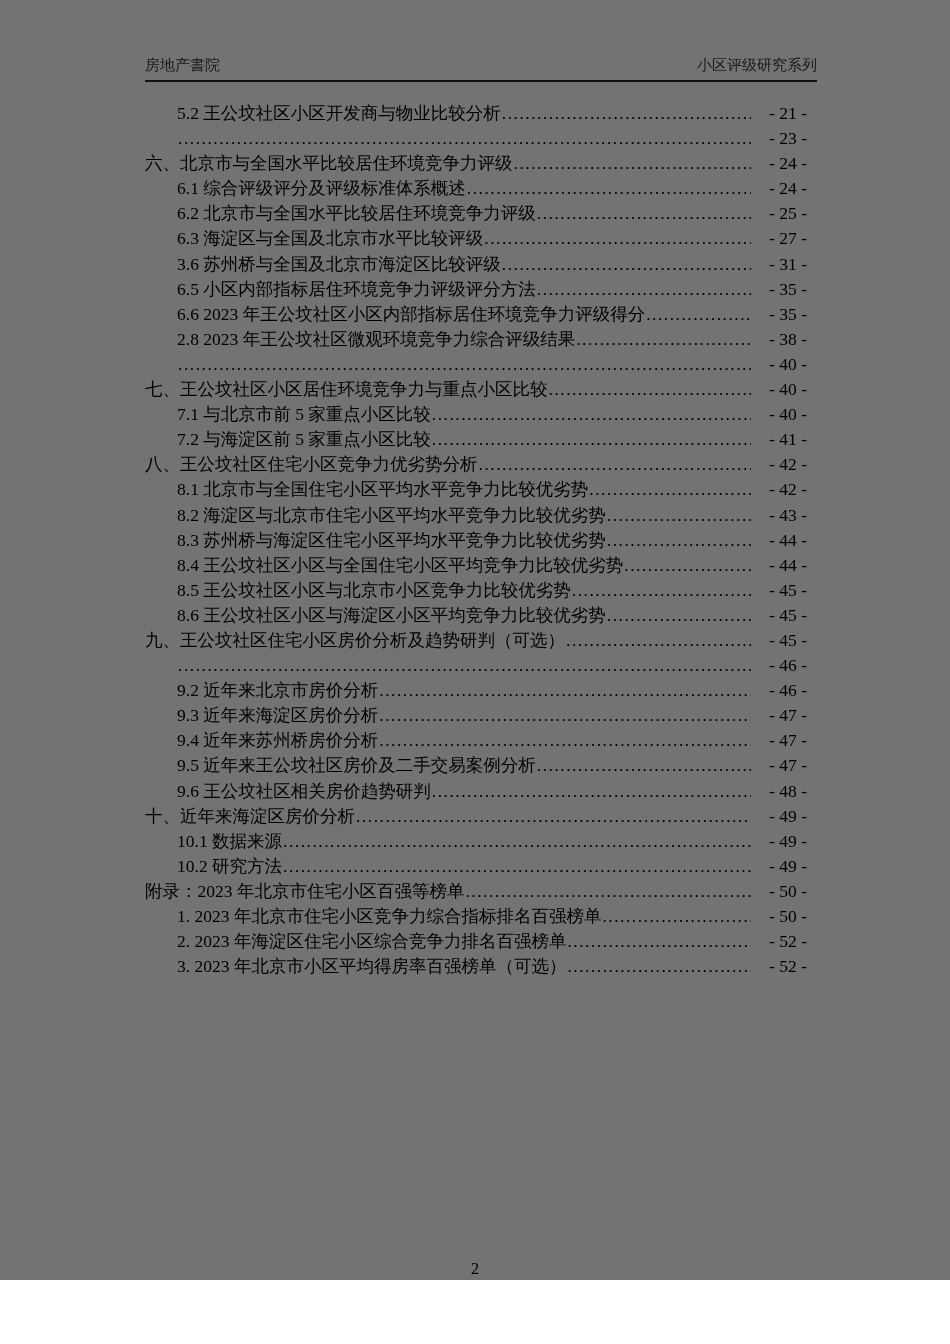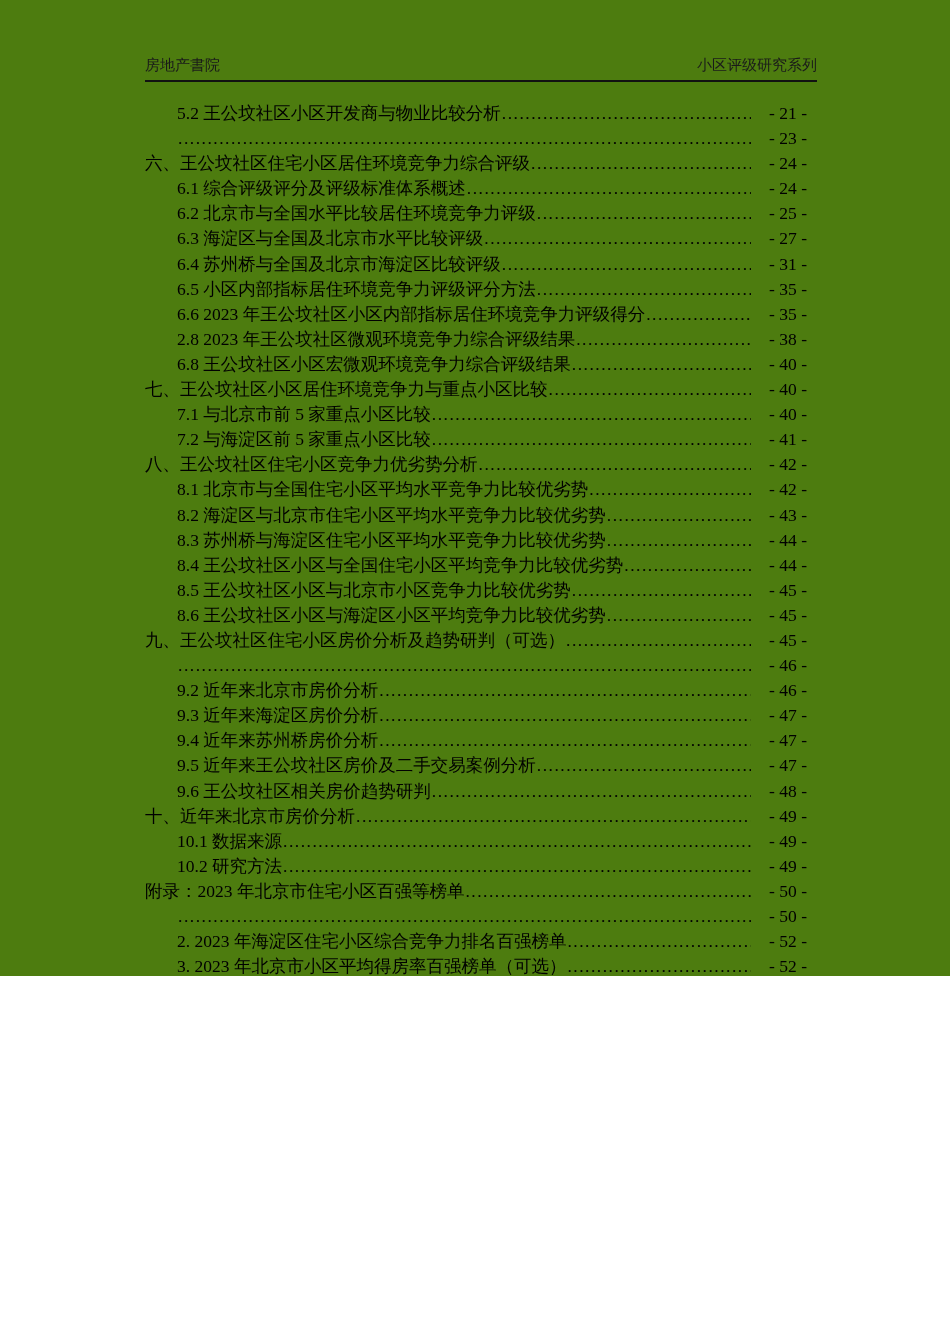--- a/index.html
+++ b/index.html
@@ -1,20 +1,20 @@
 <!DOCTYPE html>
 <html><head>
 <meta charset="utf-8">
 <style>
   html, body { margin: 0; padding: 0; background: #ffffff; }
   .page {
     position: relative;
     width: 950px;
-    height: 976px;
-    background: #4d7c0f;
+    height: 1280px;
+    background: #737373;
     color: #000000;
     overflow: hidden;
     font-family: "Liberation Serif", serif;
   }
   .header {
     position: absolute;
     left: 145px;
     top: 56px;
     width: 672px;
     display: flex;
@@ -78,61 +78,60 @@
       <div class="toc-row l2">
         <span class="toc-label">5.2 王公坟社区小区开发商与物业比较分析</span>
         <span class="toc-dots"></span>
         <span class="toc-page">- 21 -</span>
       </div>
       <div class="toc-row l2">
         <span class="toc-dots"></span>
         <span class="toc-page">- 23 -</span>
       </div>
       <div class="toc-row l1">
-        <span class="toc-label">六、王公坟社区住宅小区居住环境竞争力综合评级</span>
+        <span class="toc-label">六、北京市与全国水平比较居住环境竞争力评级</span>
         <span class="toc-dots"></span>
         <span class="toc-page">- 24 -</span>
       </div>
       <div class="toc-row l2">
         <span class="toc-label">6.1 综合评级评分及评级标准体系概述</span>
         <span class="toc-dots"></span>
         <span class="toc-page">- 24 -</span>
       </div>
       <div class="toc-row l2">
         <span class="toc-label">6.2 北京市与全国水平比较居住环境竞争力评级</span>
         <span class="toc-dots"></span>
         <span class="toc-page">- 25 -</span>
       </div>
       <div class="toc-row l2">
         <span class="toc-label">6.3 海淀区与全国及北京市水平比较评级</span>
         <span class="toc-dots"></span>
         <span class="toc-page">- 27 -</span>
       </div>
       <div class="toc-row l2">
-        <span class="toc-label">6.4 苏州桥与全国及北京市海淀区比较评级</span>
+        <span class="toc-label">3.6 苏州桥与全国及北京市海淀区比较评级</span>
         <span class="toc-dots"></span>
         <span class="toc-page">- 31 -</span>
       </div>
       <div class="toc-row l2">
         <span class="toc-label">6.5 小区内部指标居住环境竞争力评级评分方法</span>
         <span class="toc-dots"></span>
         <span class="toc-page">- 35 -</span>
       </div>
       <div class="toc-row l2">
         <span class="toc-label">6.6 2023 年王公坟社区小区内部指标居住环境竞争力评级得分</span>
         <span class="toc-dots"></span>
         <span class="toc-page">- 35 -</span>
       </div>
       <div class="toc-row l2">
         <span class="toc-label">2.8 2023 年王公坟社区微观环境竞争力综合评级结果</span>
         <span class="toc-dots"></span>
         <span class="toc-page">- 38 -</span>
       </div>
       <div class="toc-row l2">
-        <span class="toc-label">6.8 王公坟社区小区宏微观环境竞争力综合评级结果</span>
         <span class="toc-dots"></span>
         <span class="toc-page">- 40 -</span>
       </div>
       <div class="toc-row l1">
         <span class="toc-label">七、王公坟社区小区居住环境竞争力与重点小区比较</span>
         <span class="toc-dots"></span>
         <span class="toc-page">- 40 -</span>
       </div>
       <div class="toc-row l2">
         <span class="toc-label">7.1 与北京市前 5 家重点小区比较</span>
@@ -207,40 +206,41 @@
         <span class="toc-label">9.5 近年来王公坟社区房价及二手交易案例分析</span>
         <span class="toc-dots"></span>
         <span class="toc-page">- 47 -</span>
       </div>
       <div class="toc-row l2">
         <span class="toc-label">9.6 王公坟社区相关房价趋势研判</span>
         <span class="toc-dots"></span>
         <span class="toc-page">- 48 -</span>
       </div>
       <div class="toc-row l1">
-        <span class="toc-label">十、近年来北京市房价分析</span>
+        <span class="toc-label">十、近年来海淀区房价分析</span>
         <span class="toc-dots"></span>
         <span class="toc-page">- 49 -</span>
       </div>
       <div class="toc-row l2">
         <span class="toc-label">10.1 数据来源</span>
         <span class="toc-dots"></span>
         <span class="toc-page">- 49 -</span>
       </div>
       <div class="toc-row l2">
         <span class="toc-label">10.2 研究方法</span>
         <span class="toc-dots"></span>
         <span class="toc-page">- 49 -</span>
       </div>
       <div class="toc-row l1">
         <span class="toc-label">附录：2023 年北京市住宅小区百强等榜单</span>
         <span class="toc-dots"></span>
         <span class="toc-page">- 50 -</span>
       </div>
       <div class="toc-row l2">
+        <span class="toc-label">1. 2023 年北京市住宅小区竞争力综合指标排名百强榜单</span>
         <span class="toc-dots"></span>
         <span class="toc-page">- 50 -</span>
       </div>
       <div class="toc-row l2">
         <span class="toc-label">2. 2023 年海淀区住宅小区综合竞争力排名百强榜单</span>
         <span class="toc-dots"></span>
         <span class="toc-page">- 52 -</span>
       </div>
       <div class="toc-row l2">
         <span class="toc-label">3. 2023 年北京市小区平均得房率百强榜单（可选）</span>

